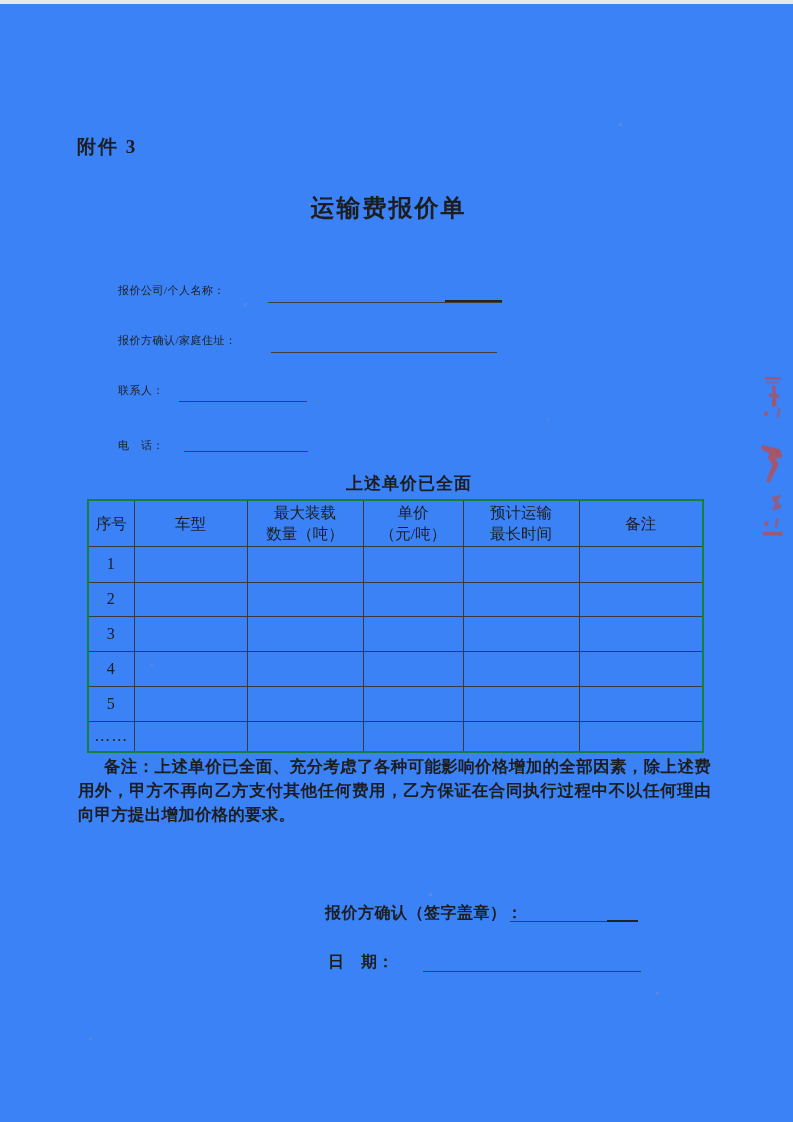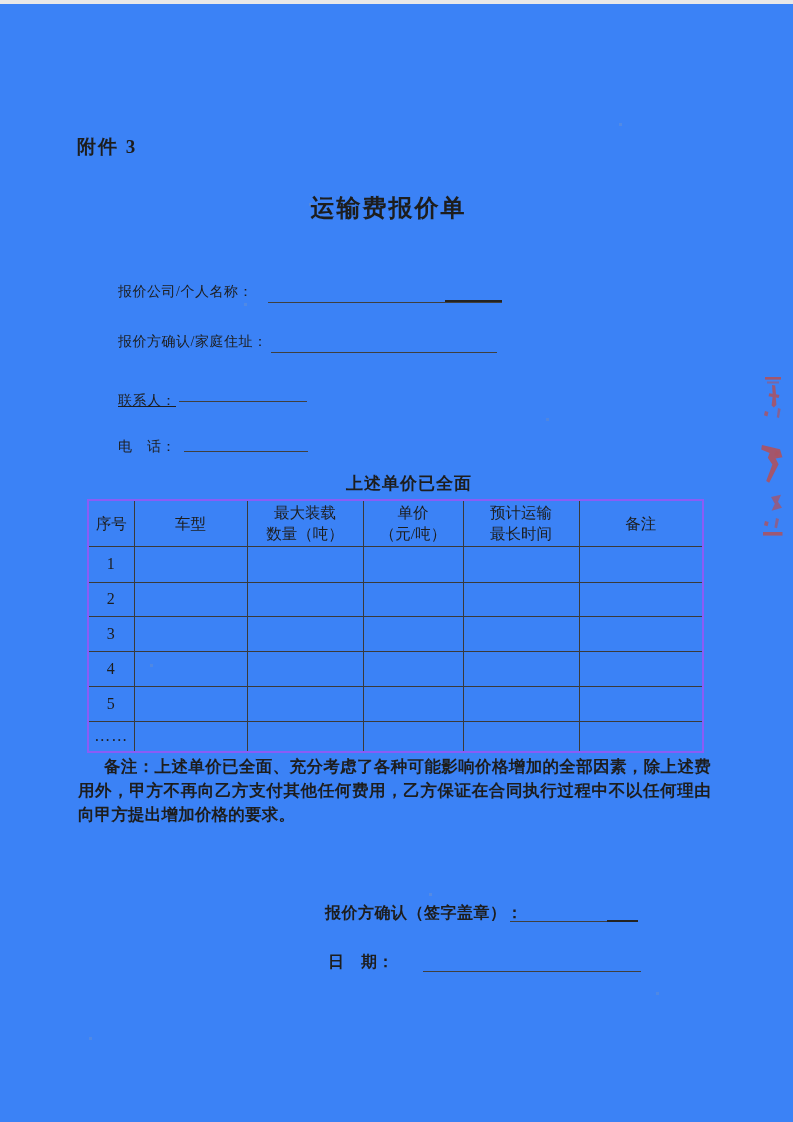--- a/index.html
+++ b/index.html
@@ -17,40 +17,40 @@
     left:77px;top:130px;
     font-size:19px;font-weight:600;letter-spacing:2px;
   }
   .doc-title{
     left:0;right:0;top:188px;
     text-align:center;
     font-size:24px;font-weight:700;letter-spacing:2px;
     transform:translateX(-8px);
   }
   .field-label{
-    font-size:14px;font-weight:500;letter-spacing:.5px;
+    font-size:11px;font-weight:500;letter-spacing:.5px;
     white-space:nowrap;
     text-align:center;
   }
   .uline{
     position:absolute;height:0;
     border-top:1.6px solid #3f3f3f;
   }
   .uline.dark{border-top:2.6px solid #232323;}
   .tbl-title{
     left:346px;top:468px;
     font-size:17px;font-weight:700;letter-spacing:1px;
   }
   table.quote{
     position:absolute;left:87px;top:495px;
     width:615px;
     border-collapse:collapse;table-layout:fixed;
     font-size:15.5px;
   }
-  table.quote{border:2px solid #8b5cf6;}
+  table.quote{border:2px solid #15803d;}
   table.quote th,table.quote td{
     border:1.4px solid #3a3a3a;
     text-align:center;vertical-align:middle;
     font-weight:normal;padding:0;
     overflow:hidden;
   }
   table.quote th{white-space:pre-line;line-height:21px;}
   tr.h-header{height:46px;}
   tr.h-r1{height:36px;}
   tr.h-r2{height:34px;}
@@ -97,21 +97,21 @@
 
   <div class="abs doc-title">运输费报价单</div>
 
   <div class="abs field-label" style="left:118px;top:279px;">报价公司/个人名称：</div>
   <div class="uline" style="left:268px;top:298px;width:234px;"></div>
   <div class="uline dark" style="left:445px;top:296px;width:57px;"></div>
 
   <div class="abs field-label" style="left:118px;top:329px;">报价方确认/家庭住址：</div>
   <div class="uline" style="left:271px;top:348px;width:226px;"></div>
 
-  <div class="abs field-label" style="left:118px;top:388px;text-decoration:underline;">联系人：</div>
+  <div class="abs field-label" style="left:118px;top:379px;">联系人：</div>
   <div class="uline" style="left:179px;top:397px;width:128px;"></div>
 
   <div class="abs field-label" style="left:118px;top:434px;">电　话：</div>
   <div class="uline" style="left:184px;top:447px;width:124px;"></div>
 
   <div class="abs tbl-title">上述单价已全面</div>
 
   <table class="quote">
     <colgroup>
       <col style="width:46px">

